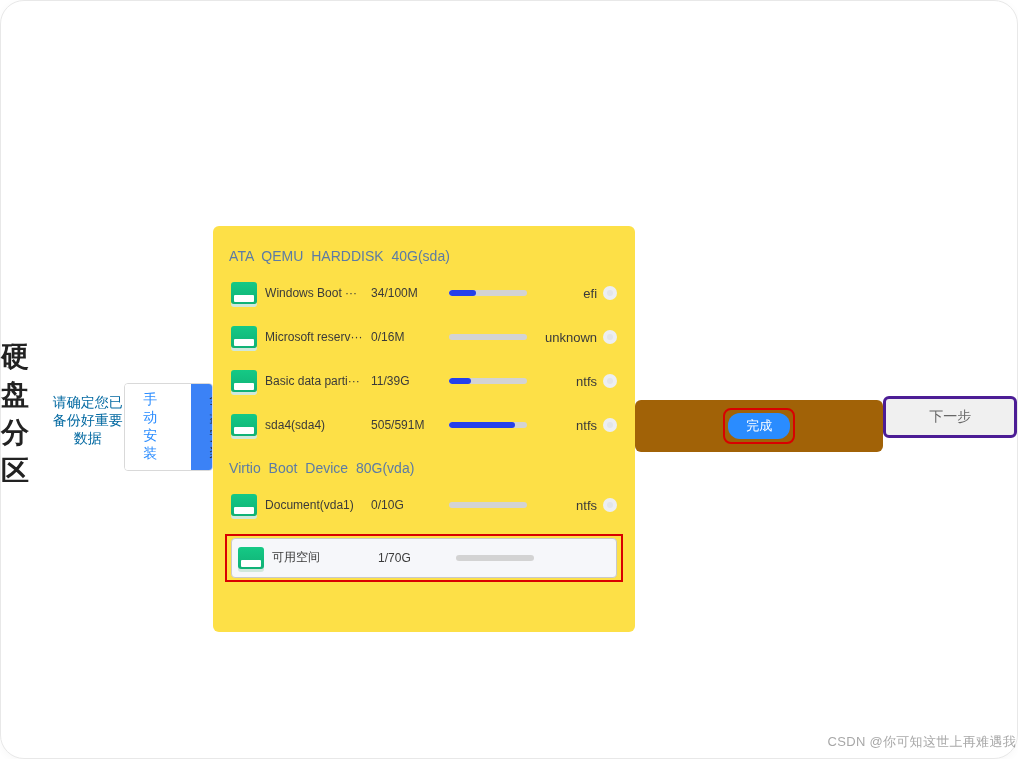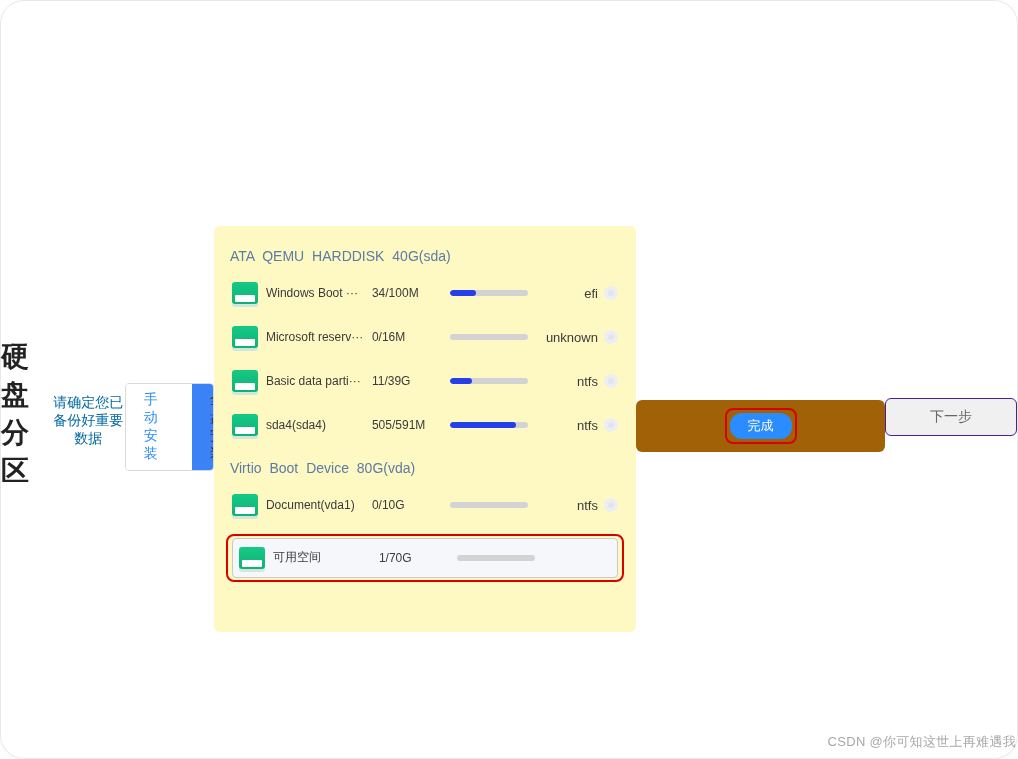--- a/index.html
+++ b/index.html
@@ -54,21 +54,21 @@
       background: #3b82f6;
       color: #333;
     }
     .tab.active {
       background: #fff;
       color: #2a8cff;
     }
     .panel {
       margin-top: 30px;
       width: 556px;
-      background: #fef9c3;
+      background: #fde047;
       border-radius: 6px;
       padding: 18px 16px 50px 16px;
     }
     .group-title {
       font-size: 14px;
       color: #5c7ba5;
       font-weight: 400;
       margin-bottom: 8px;
       margin-top: 4px;
       word-spacing: 4px;
@@ -147,21 +147,21 @@
     .edit-dot::after{
       content:"";
       position:absolute;
       left:4px; top:4px;
       width:6px; height:6px;
       border-radius:50%;
       background:#e3e5ea;
     }
     .free-row-outer {
       border: 2px solid #d90000;
-      border-radius: 8px;
+      border-radius: 0;
       margin: 6px -4px 0 -4px;
       padding: 2px 4px;
     }
     .free-row-outer .part-row {
       height: 40px;
       border: 1px solid #c9c9c9;
       border-radius: 4px;
       padding: 4px 6px;
       background: #f6f7fa;
     }
@@ -187,21 +187,21 @@
       border-radius: 12px;
       padding: 4px 18px;
       font-size: 13px;
       cursor: pointer;
     }
     .next-btn {
       margin-top: 6px;
       width: 300px;
       padding: 9px 0;
       background: #f0f0f0;
-      border: 1px solid #4c1d95;
+      border: 3px solid #4c1d95;
       border-radius: 6px;
       color: #666;
       font-size: 14px;
       cursor: pointer;
     }
     .watermark {
       position: absolute;
       right: 2px;
       bottom: 8px;
       font-size: 13px;

